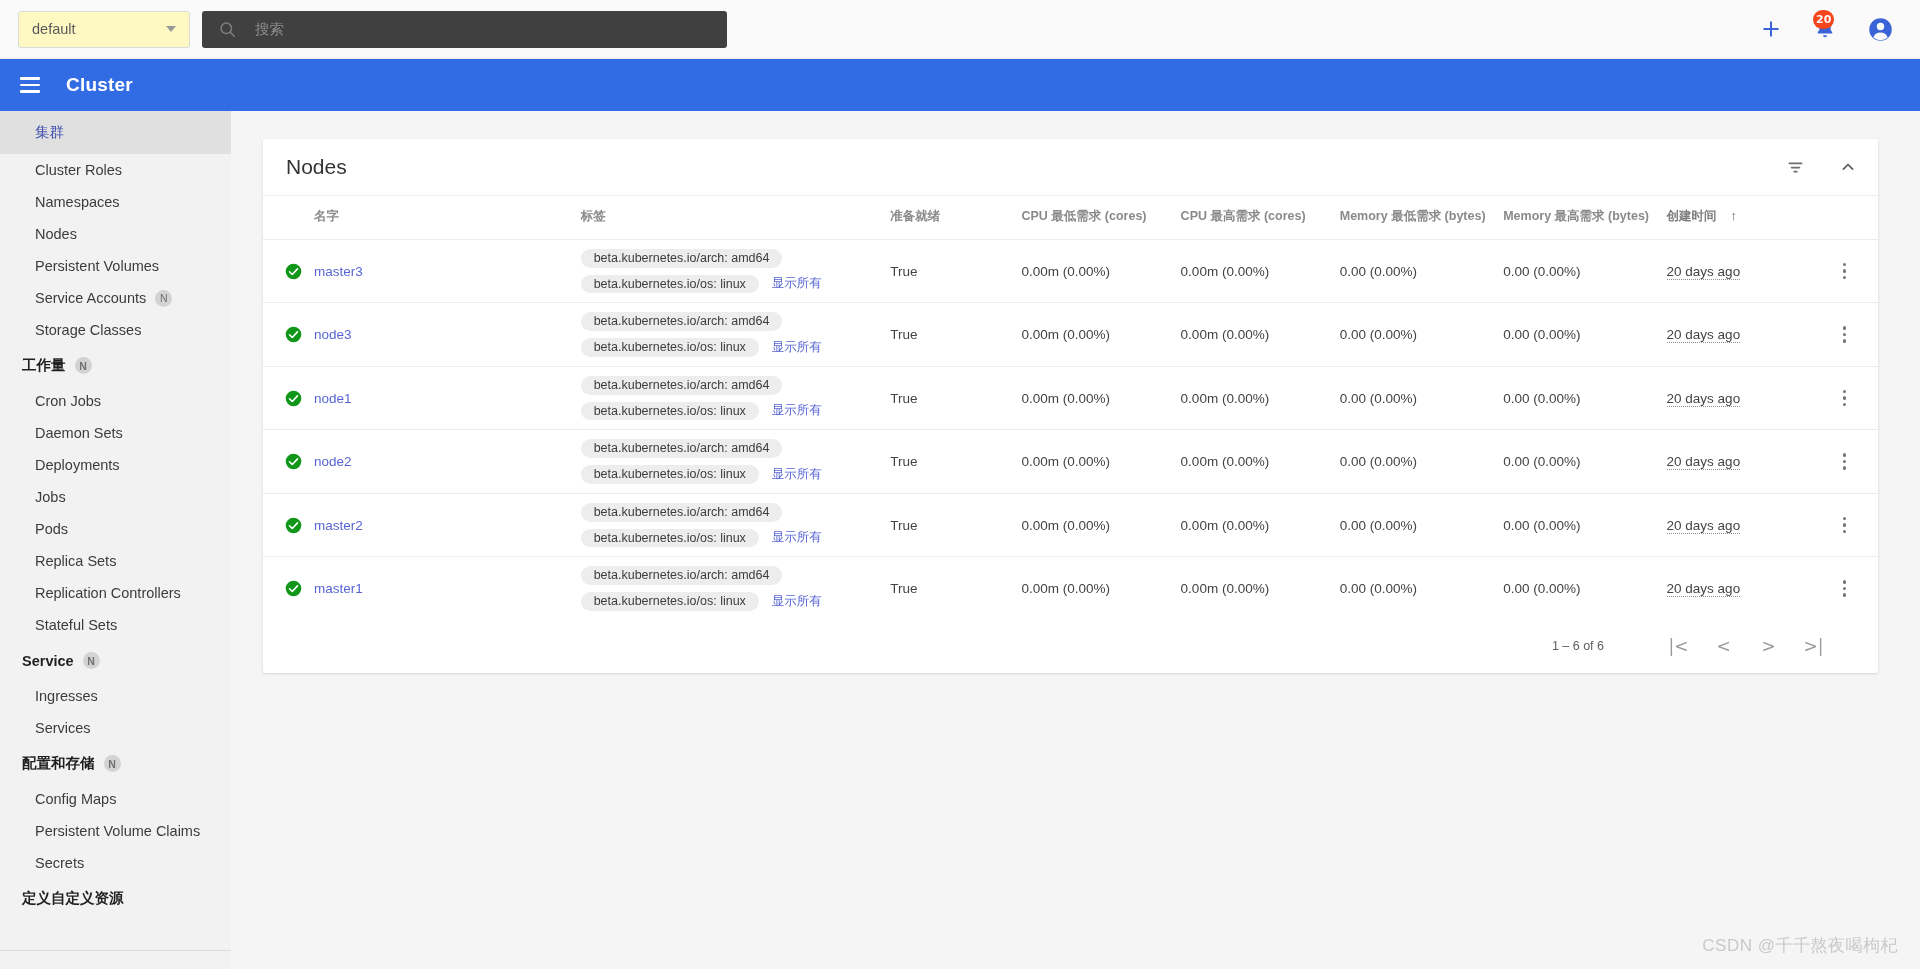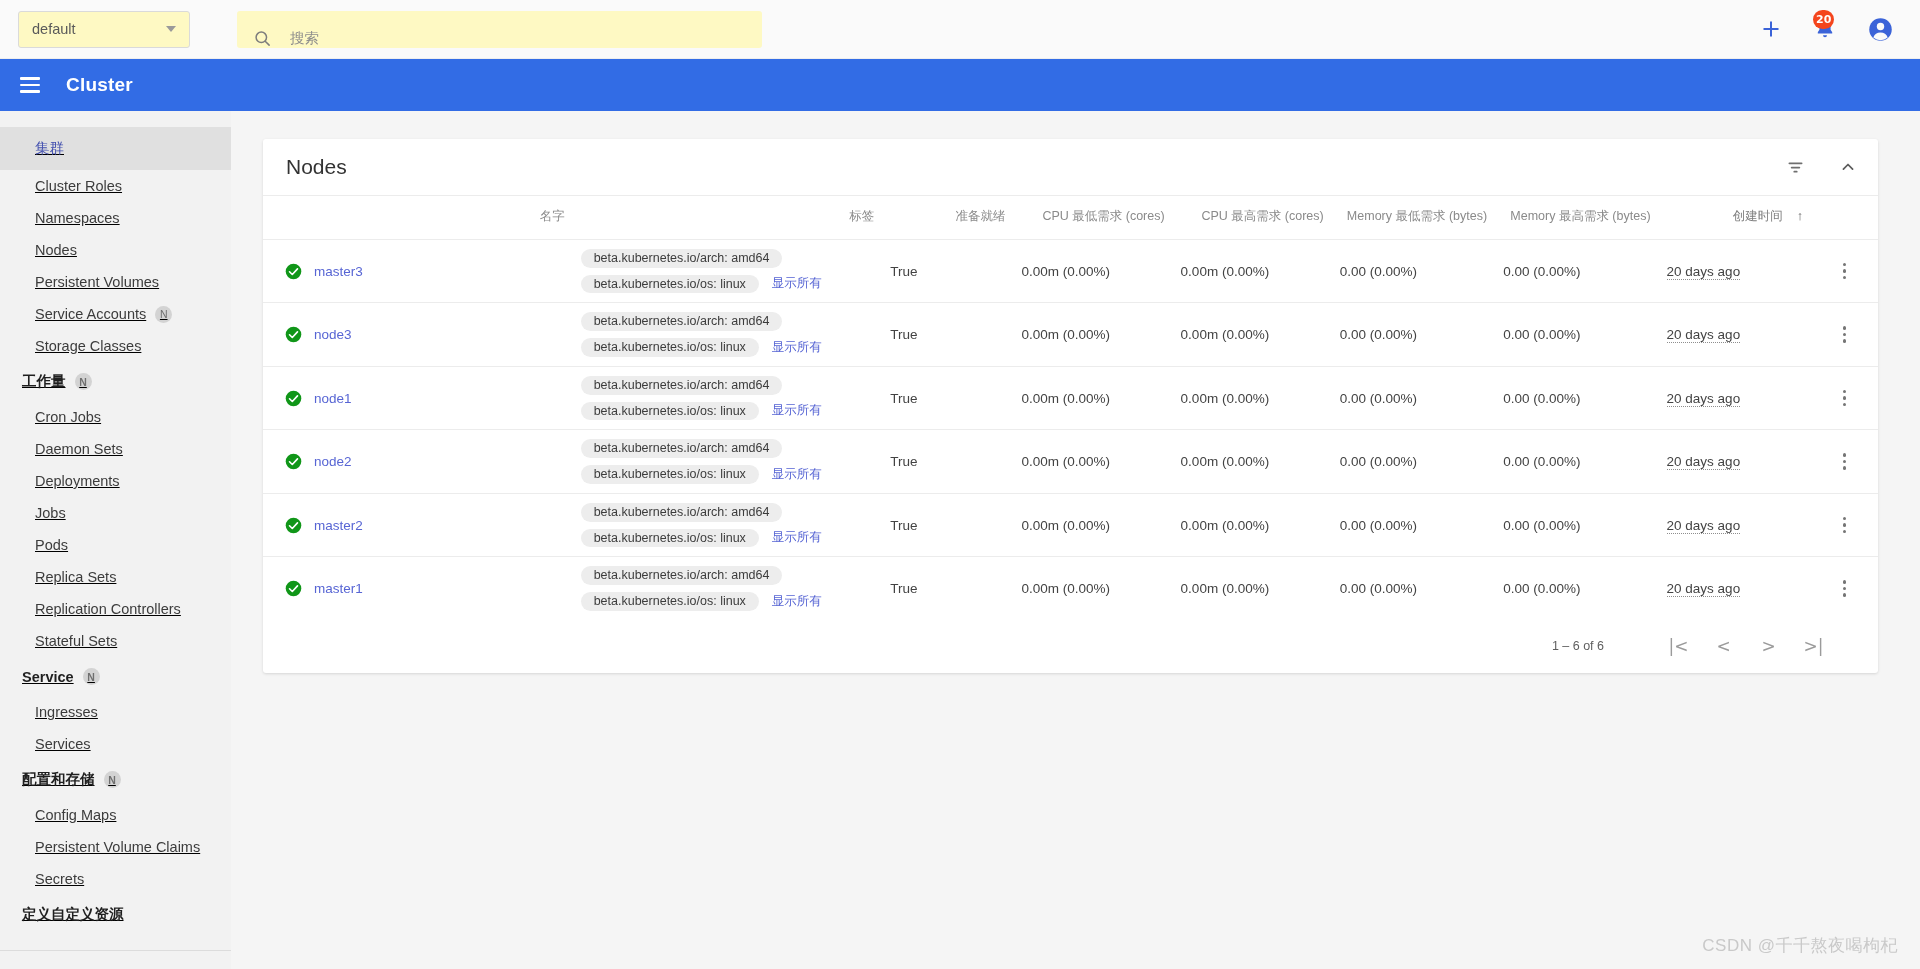--- a/index.html
+++ b/index.html
@@ -28,23 +28,23 @@
     border: 1px solid #dadada; border-radius: 3px;
     background: #fef9c3; display: flex; align-items: center;
     justify-content: space-between; padding: 0 13px;
     font-size: 14.5px; color: #5a5a5a;
   }
   .caret {
     width: 0; height: 0; border-left: 5px solid transparent;
     border-right: 5px solid transparent; border-top: 6px solid #9a9a9a;
   }
   .searchbar {
-    flex: 0 0 auto; width: 525px; height: 37px; margin-left: 47px;
-    background: #fef9c3; border-radius: 3px;
-    display: flex; align-items: flex-end; padding: 0 16px;
+    flex: 0 0 auto; width: 525px; height: 37px; margin-left: 12px;
+    background: #404040; border-radius: 3px;
+    display: flex; align-items: center; padding: 0 16px;
   }
   .search-ico { width: 19px; height: 19px; flex: 0 0 19px; }
   .search-ph { font-size: 14.5px; color: #8c8c8c; margin-left: 18px; }
   .top-actions {
     margin-left: auto; display: flex; align-items: center;
     gap: 30px; padding-right: 26px;
   }
   .ticon { position: relative; cursor: pointer; line-height: 0; }
   .badge {
     position: absolute; top: -7px; left: 0;
@@ -69,21 +69,21 @@
     color: #fff; font-size: 19px; font-weight: 700;
     margin-left: 26px; letter-spacing: 0.2px;
   }
 
   
   .body-wrap { display: flex; height: 858px; }
 
   
   .sidebar {
     width: 231px; flex: 0 0 231px; background: #f2f2f2;
-    padding-top: 16px; overflow: hidden; position: relative; text-decoration: underline;
+    padding-top: 0; overflow: hidden; position: relative;
   }
   .nav-item {
     height: 32px; display: flex; align-items: center;
     font-size: 14.5px; color: #333; cursor: pointer;
     padding-left: 35px; white-space: nowrap;
   }
   .nav-item.sub { color: #3c3c3c; }
   .nav-item.active {
     background: #e0e0e0; color: #4350af; height: 43px;
     font-weight: 400;
@@ -116,22 +116,22 @@
     padding: 0 20px 0 23px; border-bottom: 1px solid #ececec;
   }
   .card-title { font-size: 21px; color: #333; font-weight: 400; }
   .card-head-actions {
     margin-left: auto; display: flex; align-items: center; gap: 32px;
   }
 
   
   table { width: 100%; border-collapse: collapse; table-layout: fixed; }
   thead th {
-    font-size: 12.5px; color: #8a8a8a; font-weight: 400;
-    text-align: right; padding: 11px 8px 13px 8px;
+    font-size: 12.5px; color: #8a8a8a; font-weight: 700;
+    text-align: left; padding: 11px 8px 13px 8px;
     vertical-align: top; line-height: 1.45;
     border-bottom: 1px solid #ececec;
   }
   thead th.sorted { color: #7d7d7d; }
   .sort-arrow { margin-left: 14px; font-size: 13px; color: #5d5d5d; }
   tbody td {
     padding: 9px 8px; font-size: 13.5px; color: #434343;
     border-bottom: 1px solid #ececec; vertical-align: middle;
   }
   tbody tr:last-child td { border-bottom: none; }

